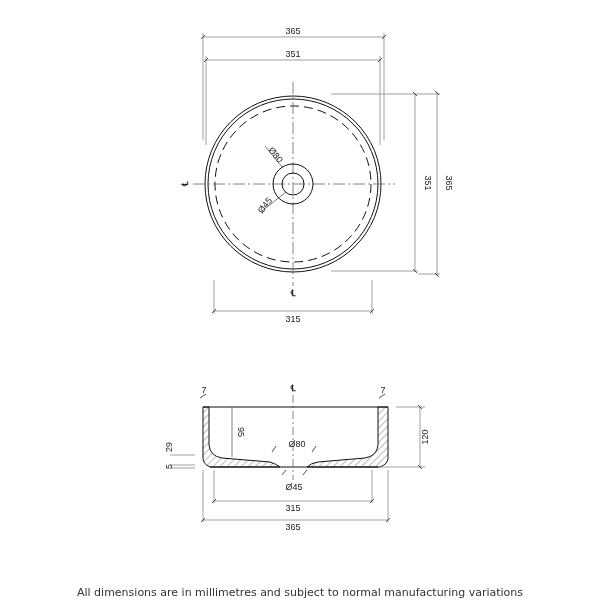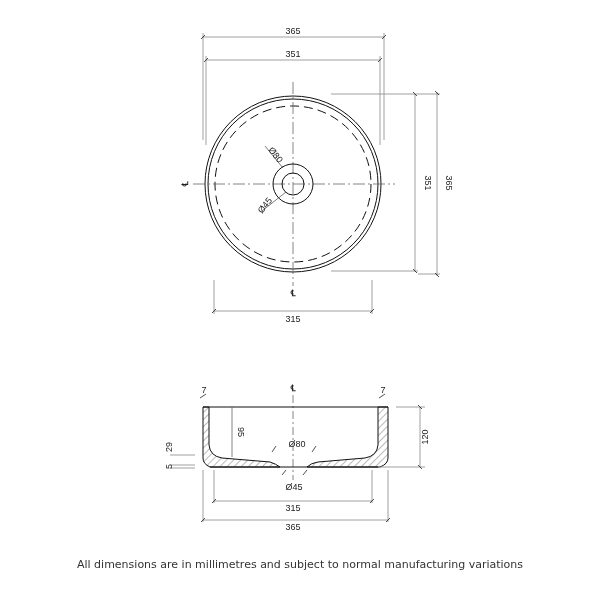--- a/index.html
+++ b/index.html
@@ -1,19 +1,19 @@
 <!DOCTYPE html>
 <html><head>
 <meta charset="utf-8">
 <style>
   html, body { margin: 0; padding: 0; background: #ffffff; }
   body { width: 600px; height: 600px; position: relative; overflow: hidden; font-family: "Liberation Sans", sans-serif; }
   svg { position: absolute; left: 0; top: 0; }
   .dim { font-family: "Liberation Sans", sans-serif; font-size: 9px; fill: #222; }
-  .note { position: absolute; left: 0; width: 600px; top: 558px; text-align: center; font-family: "DejaVu Sans", sans-serif; font-size: 11px; color: #333; }
+  .note { position: absolute; left: 0; width: 600px; top: 586px; text-align: center; font-family: "DejaVu Sans", sans-serif; font-size: 11px; color: #333; }
 </style>
 </head>
 <body>
 
 <svg width="600" height="600" viewBox="0 0 600 600">
   <defs>
     <pattern id="hatch" width="5" height="5" patternUnits="userSpaceOnUse" patternTransform="rotate(45)">
       <line x1="0" y1="0" x2="0" y2="5" stroke="#555" stroke-width="0.8"></line>
     </pattern>
   </defs>

